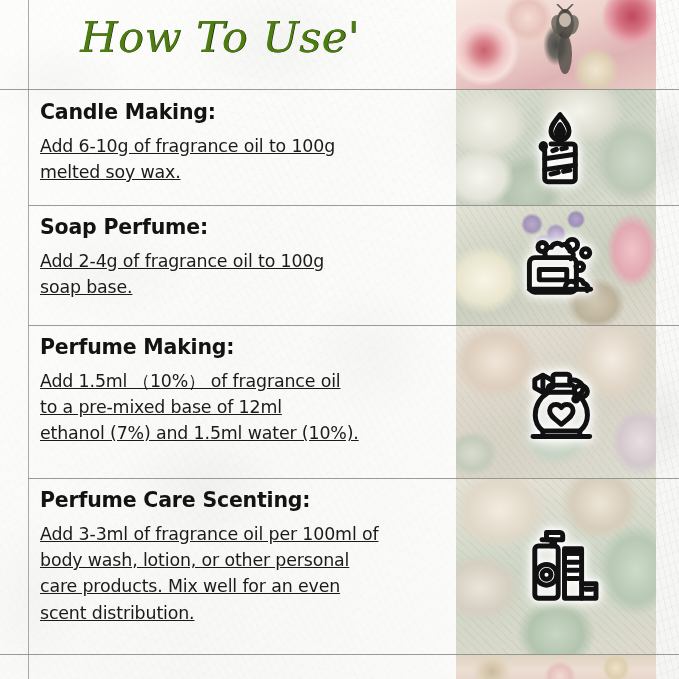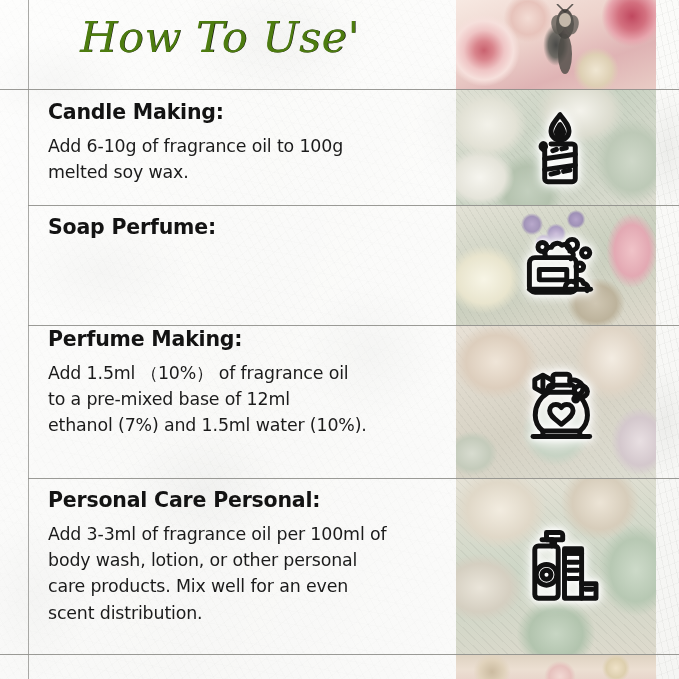--- a/index.html
+++ b/index.html
@@ -185,45 +185,45 @@
     white-space: nowrap;
     text-shadow: 0.6px 0 0 #101010;
     margin-left: 36px;
   }
 
   
   .sec {
     position: absolute;
     left: 40px;
     width: 400px;
-    margin-left: 8px;
   }
   .sec h2 {
     margin: 0 0 9px 0;
     font-family: "DejaVu Sans", sans-serif;
     font-size: 20.5px;
     font-weight: bold;
     color: #131313;
     letter-spacing: -0.2px;
     line-height: 1.1;
   }
   .sec p {
     margin: 0;
     font-family: "DejaVu Sans", sans-serif;
     font-size: 17.4px;
     font-weight: 400;
     color: #1b1b1b;
     line-height: 1.52;
     letter-spacing: -0.15px;
     white-space: pre-line;
+    text-decoration: underline;
   }
 
   .sec.s1 { top: 101px; }
   .sec.s2 { top: 216px; }
-  .sec.s3 { top: 328px; }
+  .sec.s3 { top: 336px; }
   .sec.s4 { top: 489px; }
 
   
   .icon-wrap {
     position: absolute;
     width: 96px;
     height: 96px;
     left: 512px;
     display: flex;
     align-items: center;
@@ -298,20 +298,22 @@
       <path d="M33 74 L67 69"></path>
       <path d="M40 79 L48 77"></path>
       <path d="M54 76 L61 74.5"></path>
       <path d="M42 53 L46 51.5"></path>
       <path d="M52 51 L57 49.8"></path>
     </svg>
   </div>
 
   <div class="sec s2">
     <h2>Soap Perfume:</h2>
+    <p>Add 2-4g of fragrance oil to 100g
+soap base.</p>
   </div>
   <div class="icon-wrap i2">
     <svg viewBox="0 0 100 100" fill="none" stroke-width="5.5" stroke-linecap="round" stroke-linejoin="round">
       <path d="M16 48 C16 44.5 18.8 41.8 22.2 41.8 L62 41.8 C65.4 41.8 68.2 44.5 68.2 48 L68.2 74 C68.2 77.5 65.4 80.2 62 80.2 L22.2 80.2 C18.8 80.2 16 77.5 16 74 Z"></path>
       <path d="M27 55 L57.5 55 L57.5 66.5 L27 66.5 Z"></path>
       <path d="M16 77 L84 77"></path>
       <path d="M34 41 C31.5 35 35 29.8 40.5 30.4 C42.2 25.8 48.5 24.4 52 28 C56.5 25.6 62 29.2 61 34.6 C65.5 35.4 66.2 41 62 43"></path>
       <path d="M56 76.5 C55 70.5 60.5 66.5 65.5 69 C68 64.5 75 65.5 76 70.5 C80.5 70.8 82.5 75.5 80 78.5"></path>
       <circle cx="30.5" cy="30" r="5"></circle>
       <circle cx="63.5" cy="27.5" r="6"></circle>
@@ -336,21 +338,21 @@
       <path d="M51.5 72.5 C45 67 38.5 63.5 38.5 57.5 C38.5 53.5 41.6 50.6 45.4 50.6 C48 50.6 50.3 52 51.5 54 C52.7 52 55 50.6 57.6 50.6 C61.4 50.6 64.5 53.5 64.5 57.5 C64.5 63.5 58 67 51.5 72.5 Z"></path>
       <path d="M61 24 C67 22 73 25 75 30 C76.8 34.5 74 39 69.5 39.5"></path>
       <ellipse cx="73" cy="36" rx="7.5" ry="6.5"></ellipse>
       <path d="M42 24 L31 18 L22 23 L22 32 L31 37 L42 31"></path>
       <path d="M31 22 L31 33"></path>
       <circle cx="67.5" cy="44.5" r="2.2" fill="#111" stroke="none"></circle>
     </svg>
   </div>
 
   <div class="sec s4">
-    <h2>Personal Care Personal:</h2>
+    <h2>Perfume Care Scenting:</h2>
     <p>Add 3-3ml of fragrance oil per 100ml of
 body wash, lotion, or other personal
 care products. Mix well for an even
 scent distribution.</p>
   </div>
   <div class="icon-wrap i4">
     <svg viewBox="0 0 100 100" fill="none" stroke-width="5.5" stroke-linecap="round" stroke-linejoin="round">
       <path d="M35 15 L50 15 C51.7 15 53 16.3 53 18 L53 23 L35 23 Z"></path>
       <path d="M41 23 L41 30"></path>
       <path d="M30 23 L41 23 C42.7 23 44 24.3 44 26 L44 30"></path>

